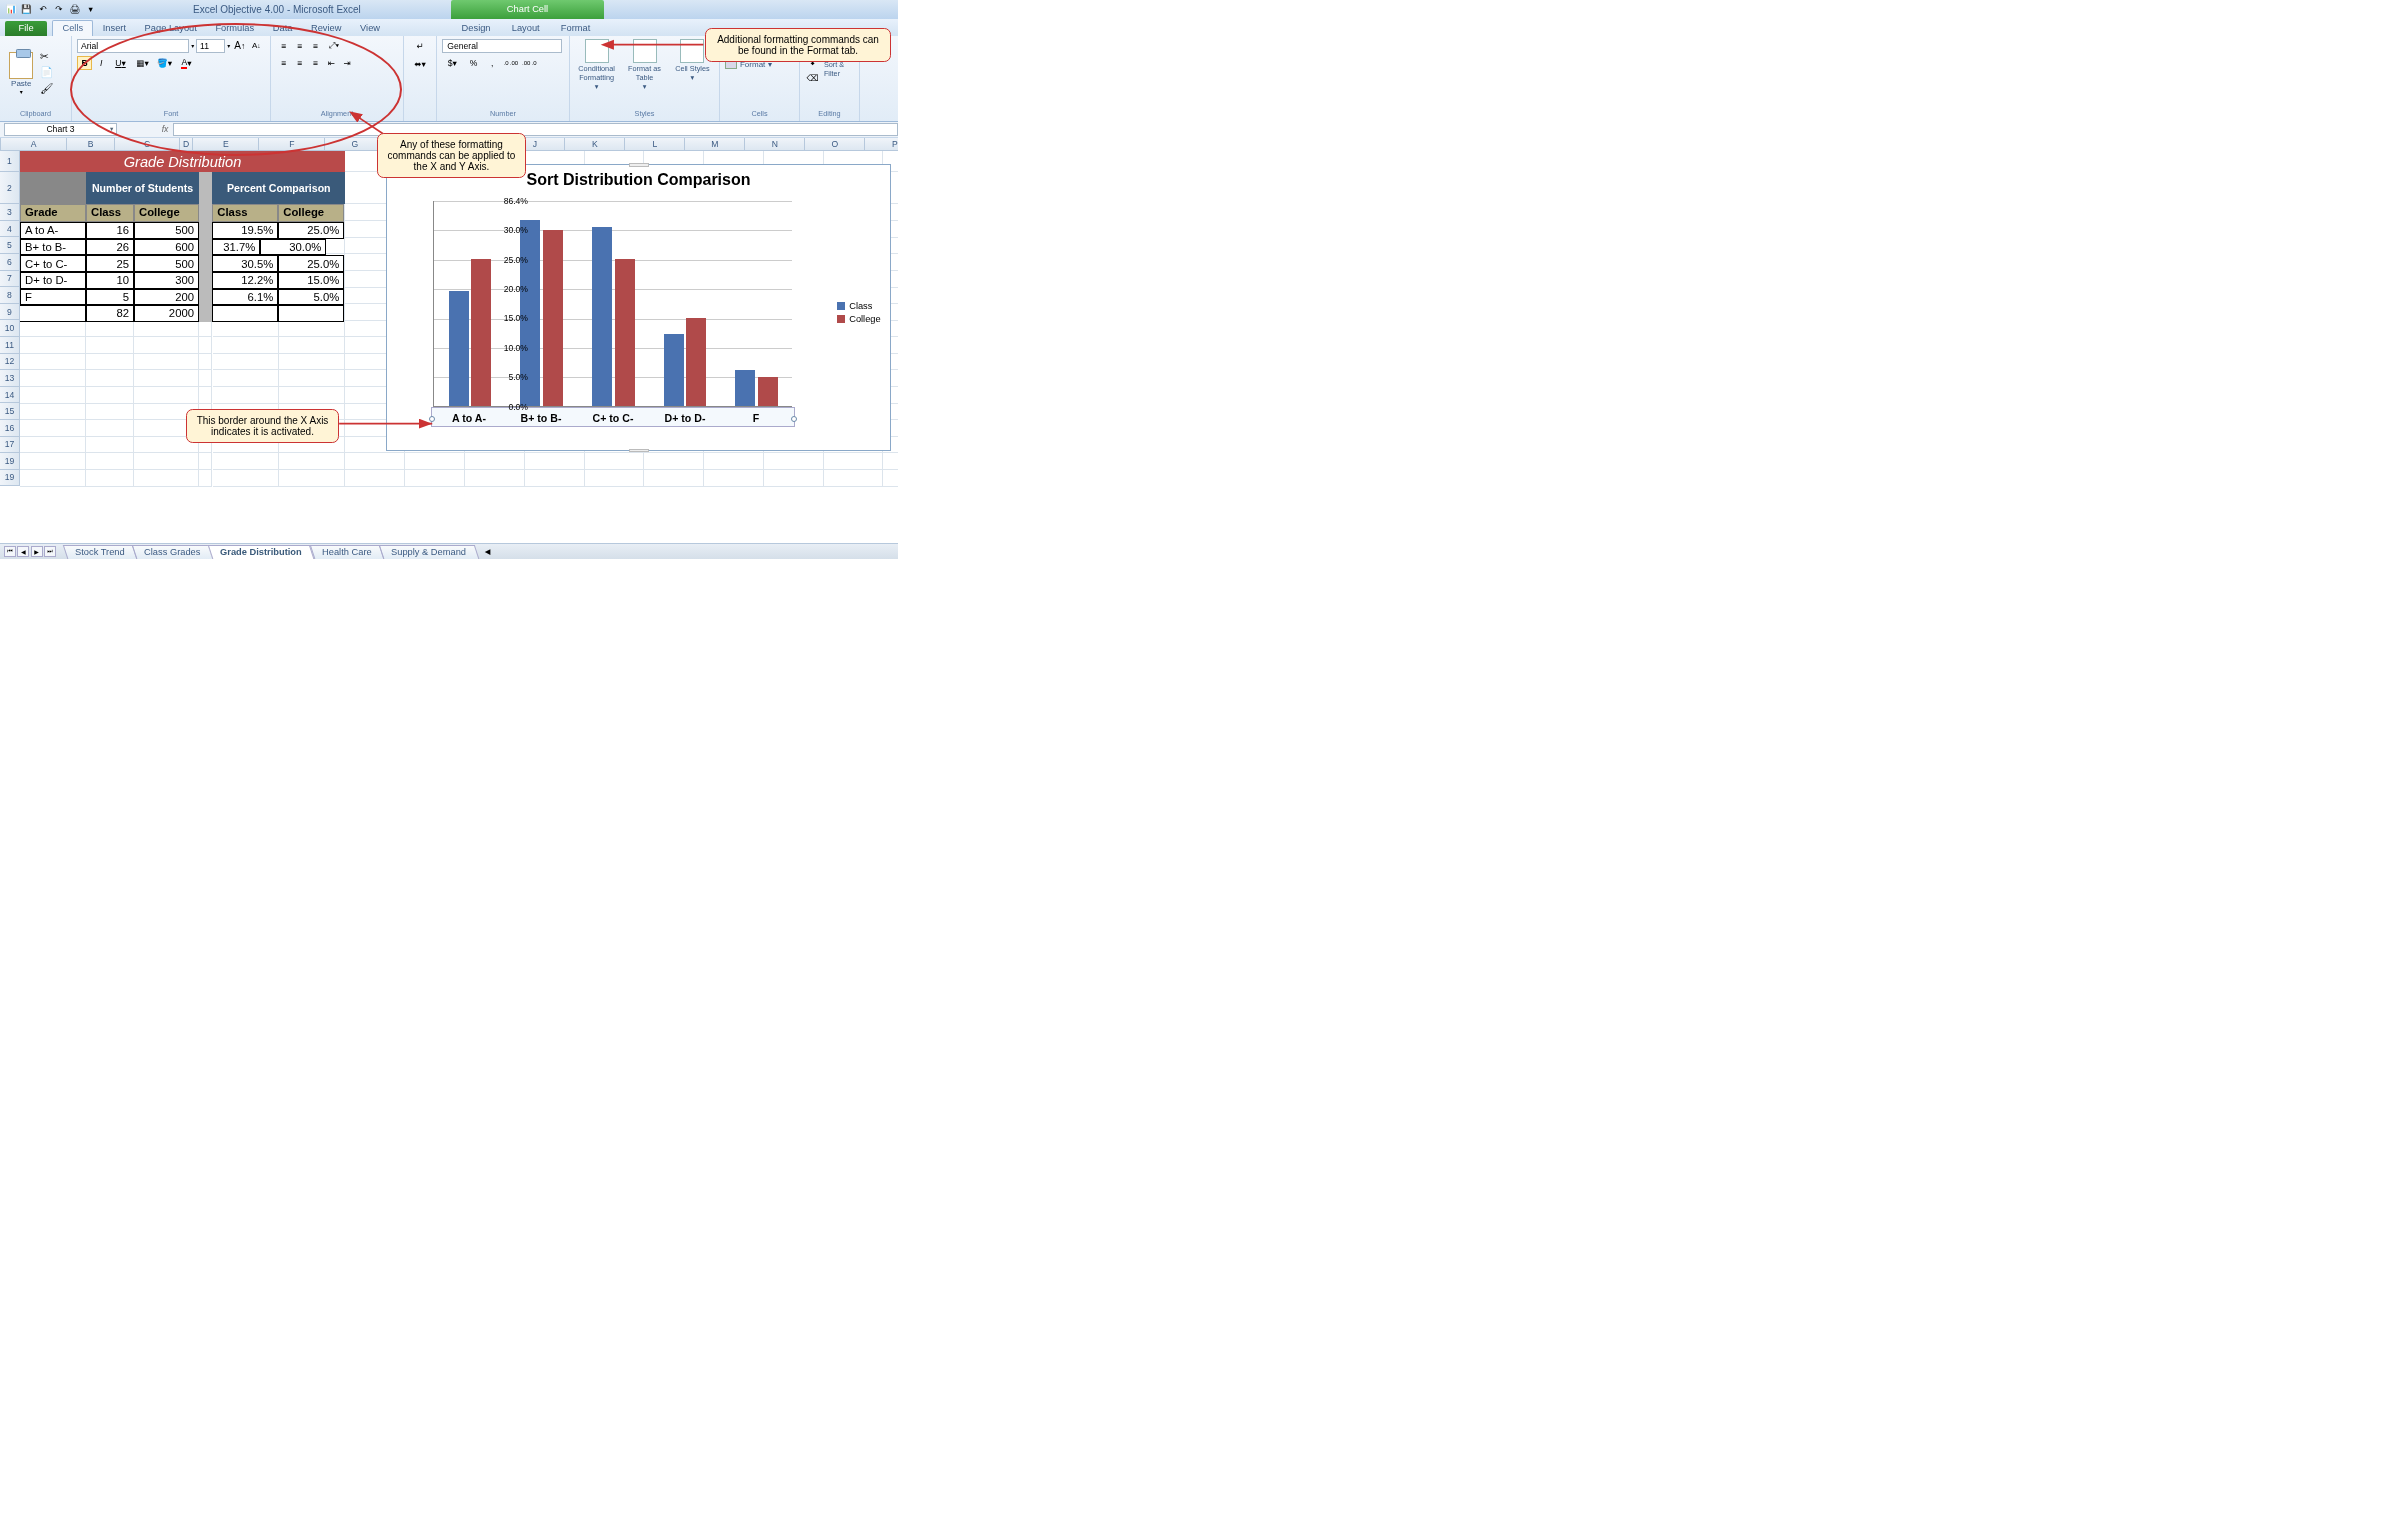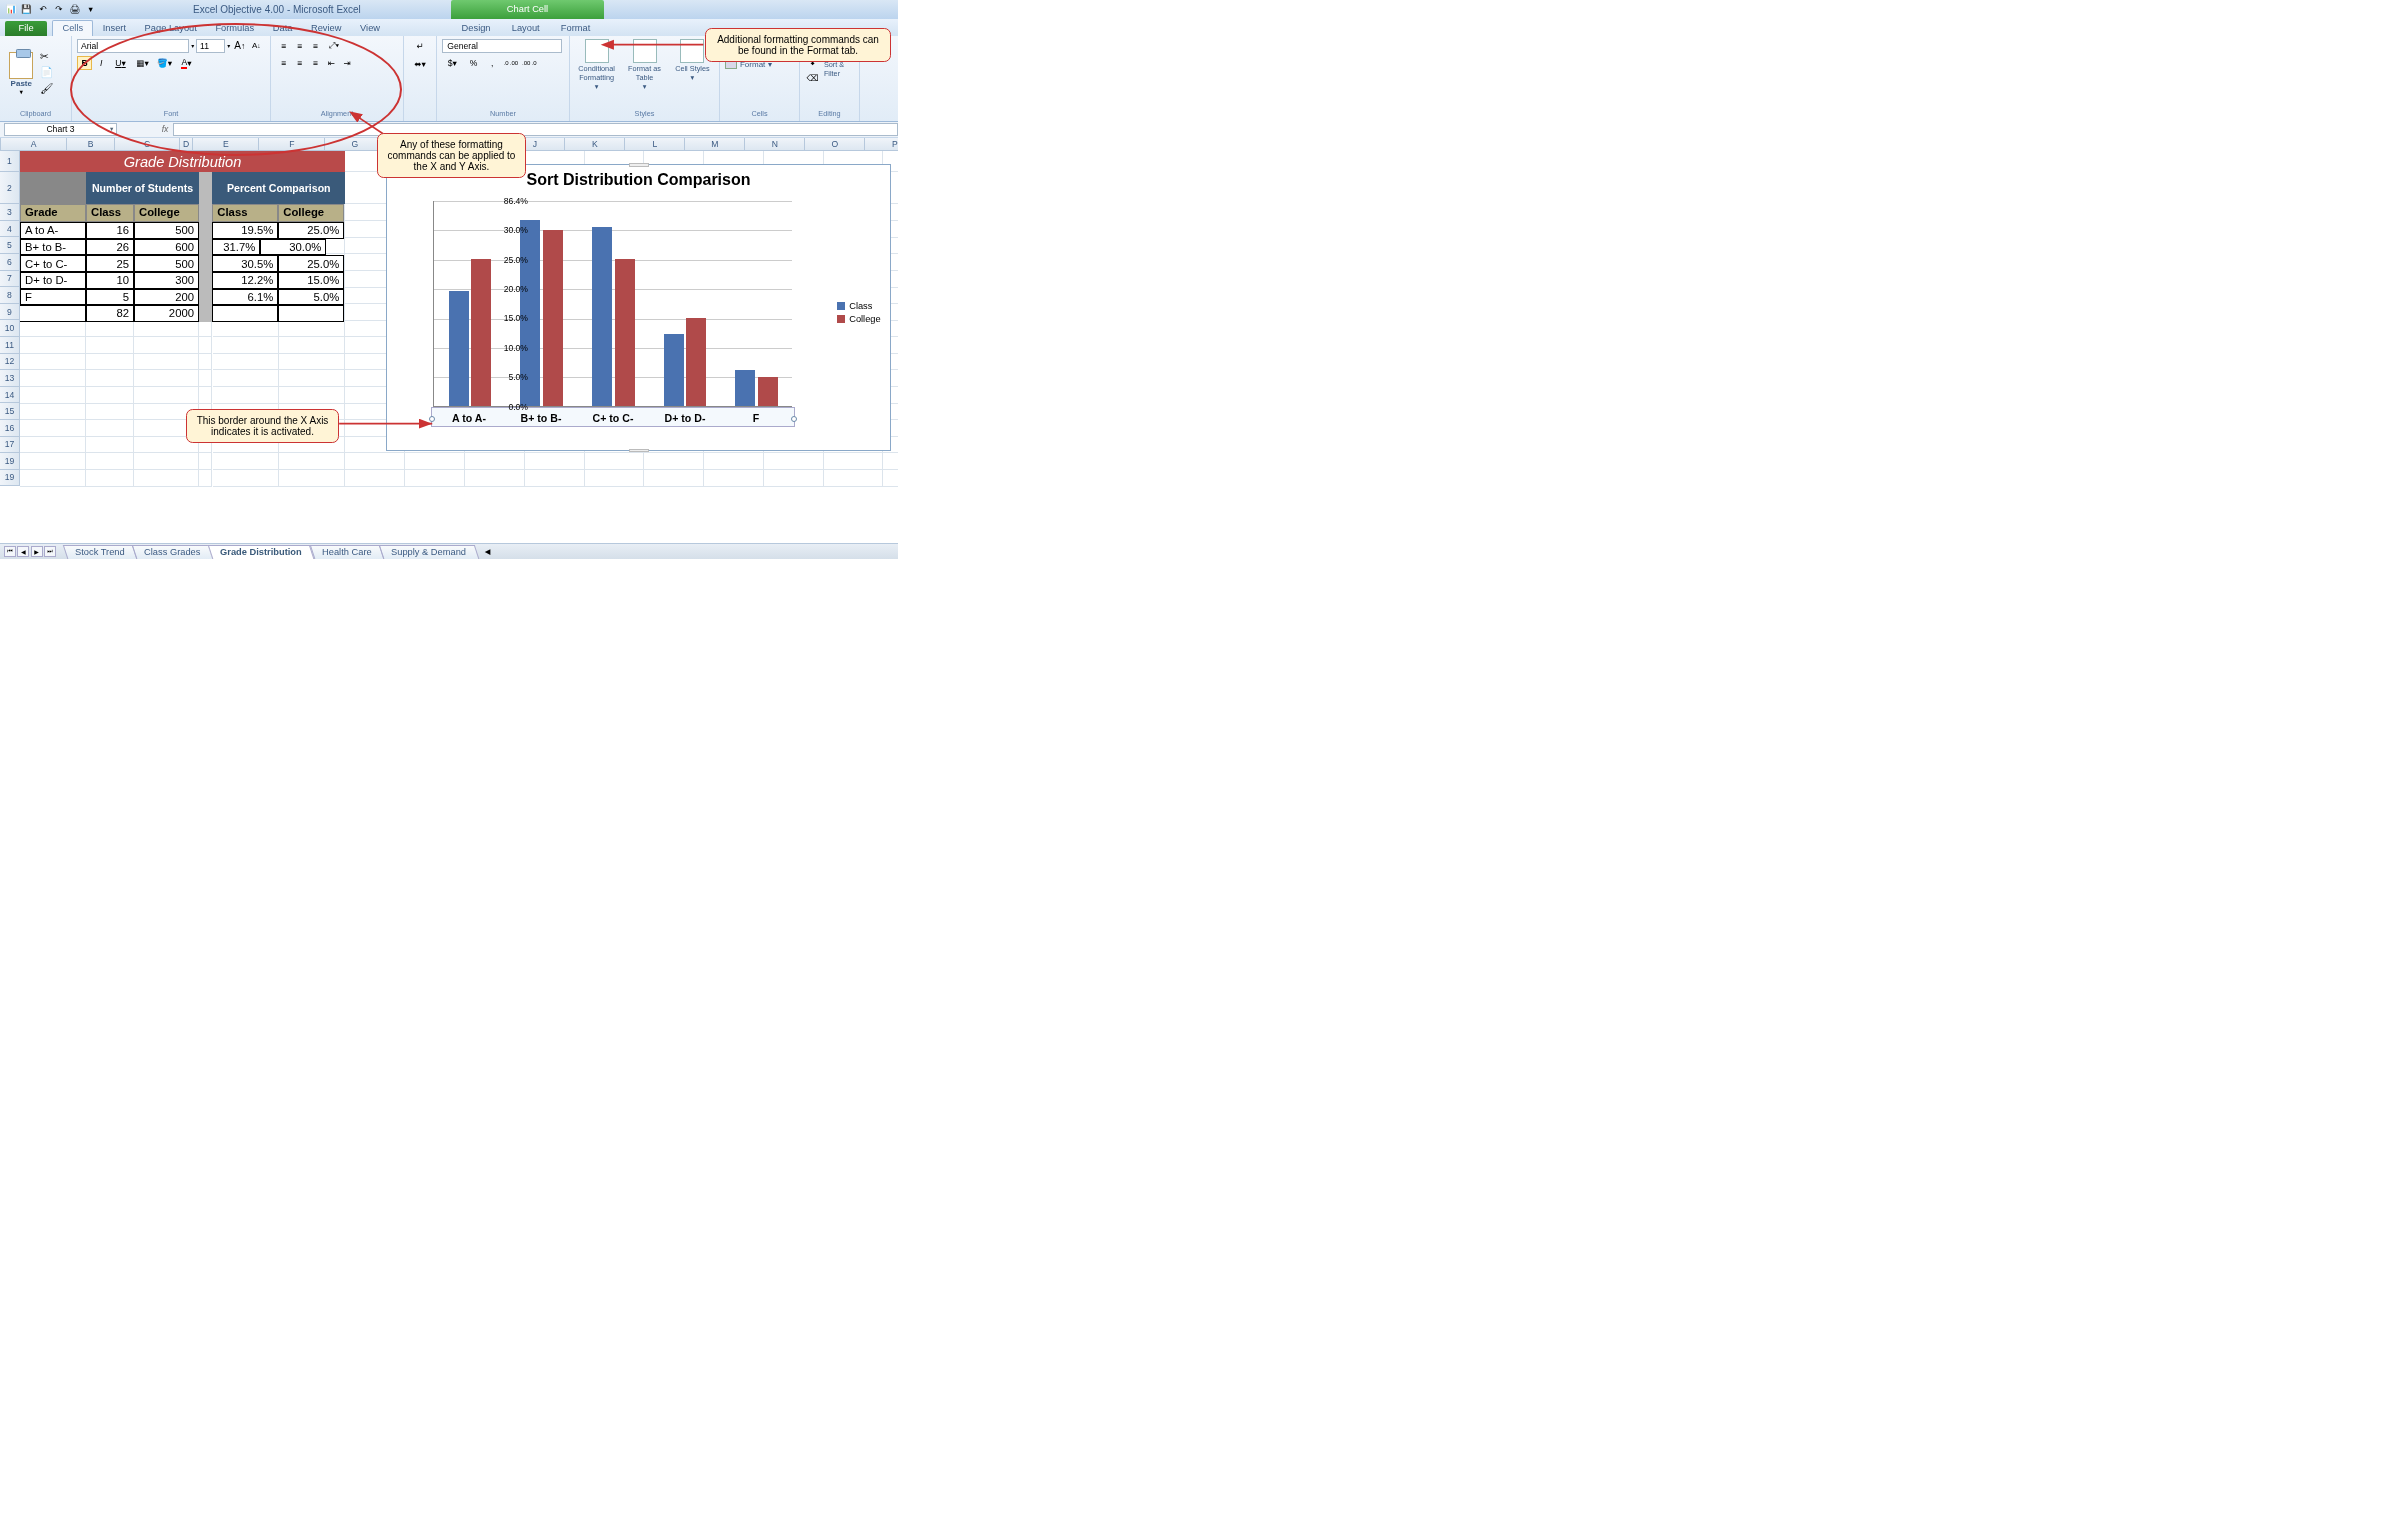--- a/index.html
+++ b/index.html
@@ -21,21 +21,21 @@
 .ctx-tab { padding: 2.7px 10.6px; font-size: 9.3px; color: #3b5a82; }
 
 
 .ribbon { height: 86px; background: linear-gradient(#f3f7fc,#e1ecf7); border-bottom: 0.7px solid #9db9d9; display: flex; position: relative; }
 .group { border-right: 0.7px solid #c6d7ea; padding: 2.7px 5.3px 1.3px 5.3px; display: flex; flex-direction: column; justify-content: space-between; }
 .group-label { font-size: 7.3px; color: #5b7ba5; text-align: center; padding: 1.3px 0; }
 .group-body { flex: 1; display: flex; align-items: center; }
 
 .clipboard { width: 72px; }
 .clip-main { display: flex; gap: 2.7px; }
-.paste-btn { display: flex; flex-direction: column; align-items: center; width: 32px; font-weight: bold; }
+.paste-btn { display: flex; flex-direction: column; align-items: center; width: 32px; }
 .paste-icon { width: 24px; height: 26.6px; background: #fff; border: 0.7px solid #c8a45a; position: relative; }
 .paste-icon::before { content: ''; position: absolute; top: -4px; left: 5.3px; width: 13.3px; height: 6.6px; background: #a8c8e8; border: 0.7px solid #6a8aaa; border-radius: 1.3px; }
 .clip-small { display: flex; flex-direction: column; gap: 1.3px; }
 .clip-sm-btn { width: 14.6px; height: 14.6px; }
 
 .font-group { width: 199px; }
 .font-body { display: flex; flex-direction: column; gap: 2.7px; }
 .font-row { display: flex; gap: 2px; align-items: center; }
 .font-name { width: 112px; height: 14.6px; border: 0.7px solid #abc; background: #fff; font-size: 8.6px; padding: 0 2.7px; display: flex; align-items: center; }
 .font-size { width: 29px; height: 14.6px; border: 0.7px solid #abc; background: #fff; font-size: 8.6px; padding: 0 2.7px; display: flex; align-items: center; }

